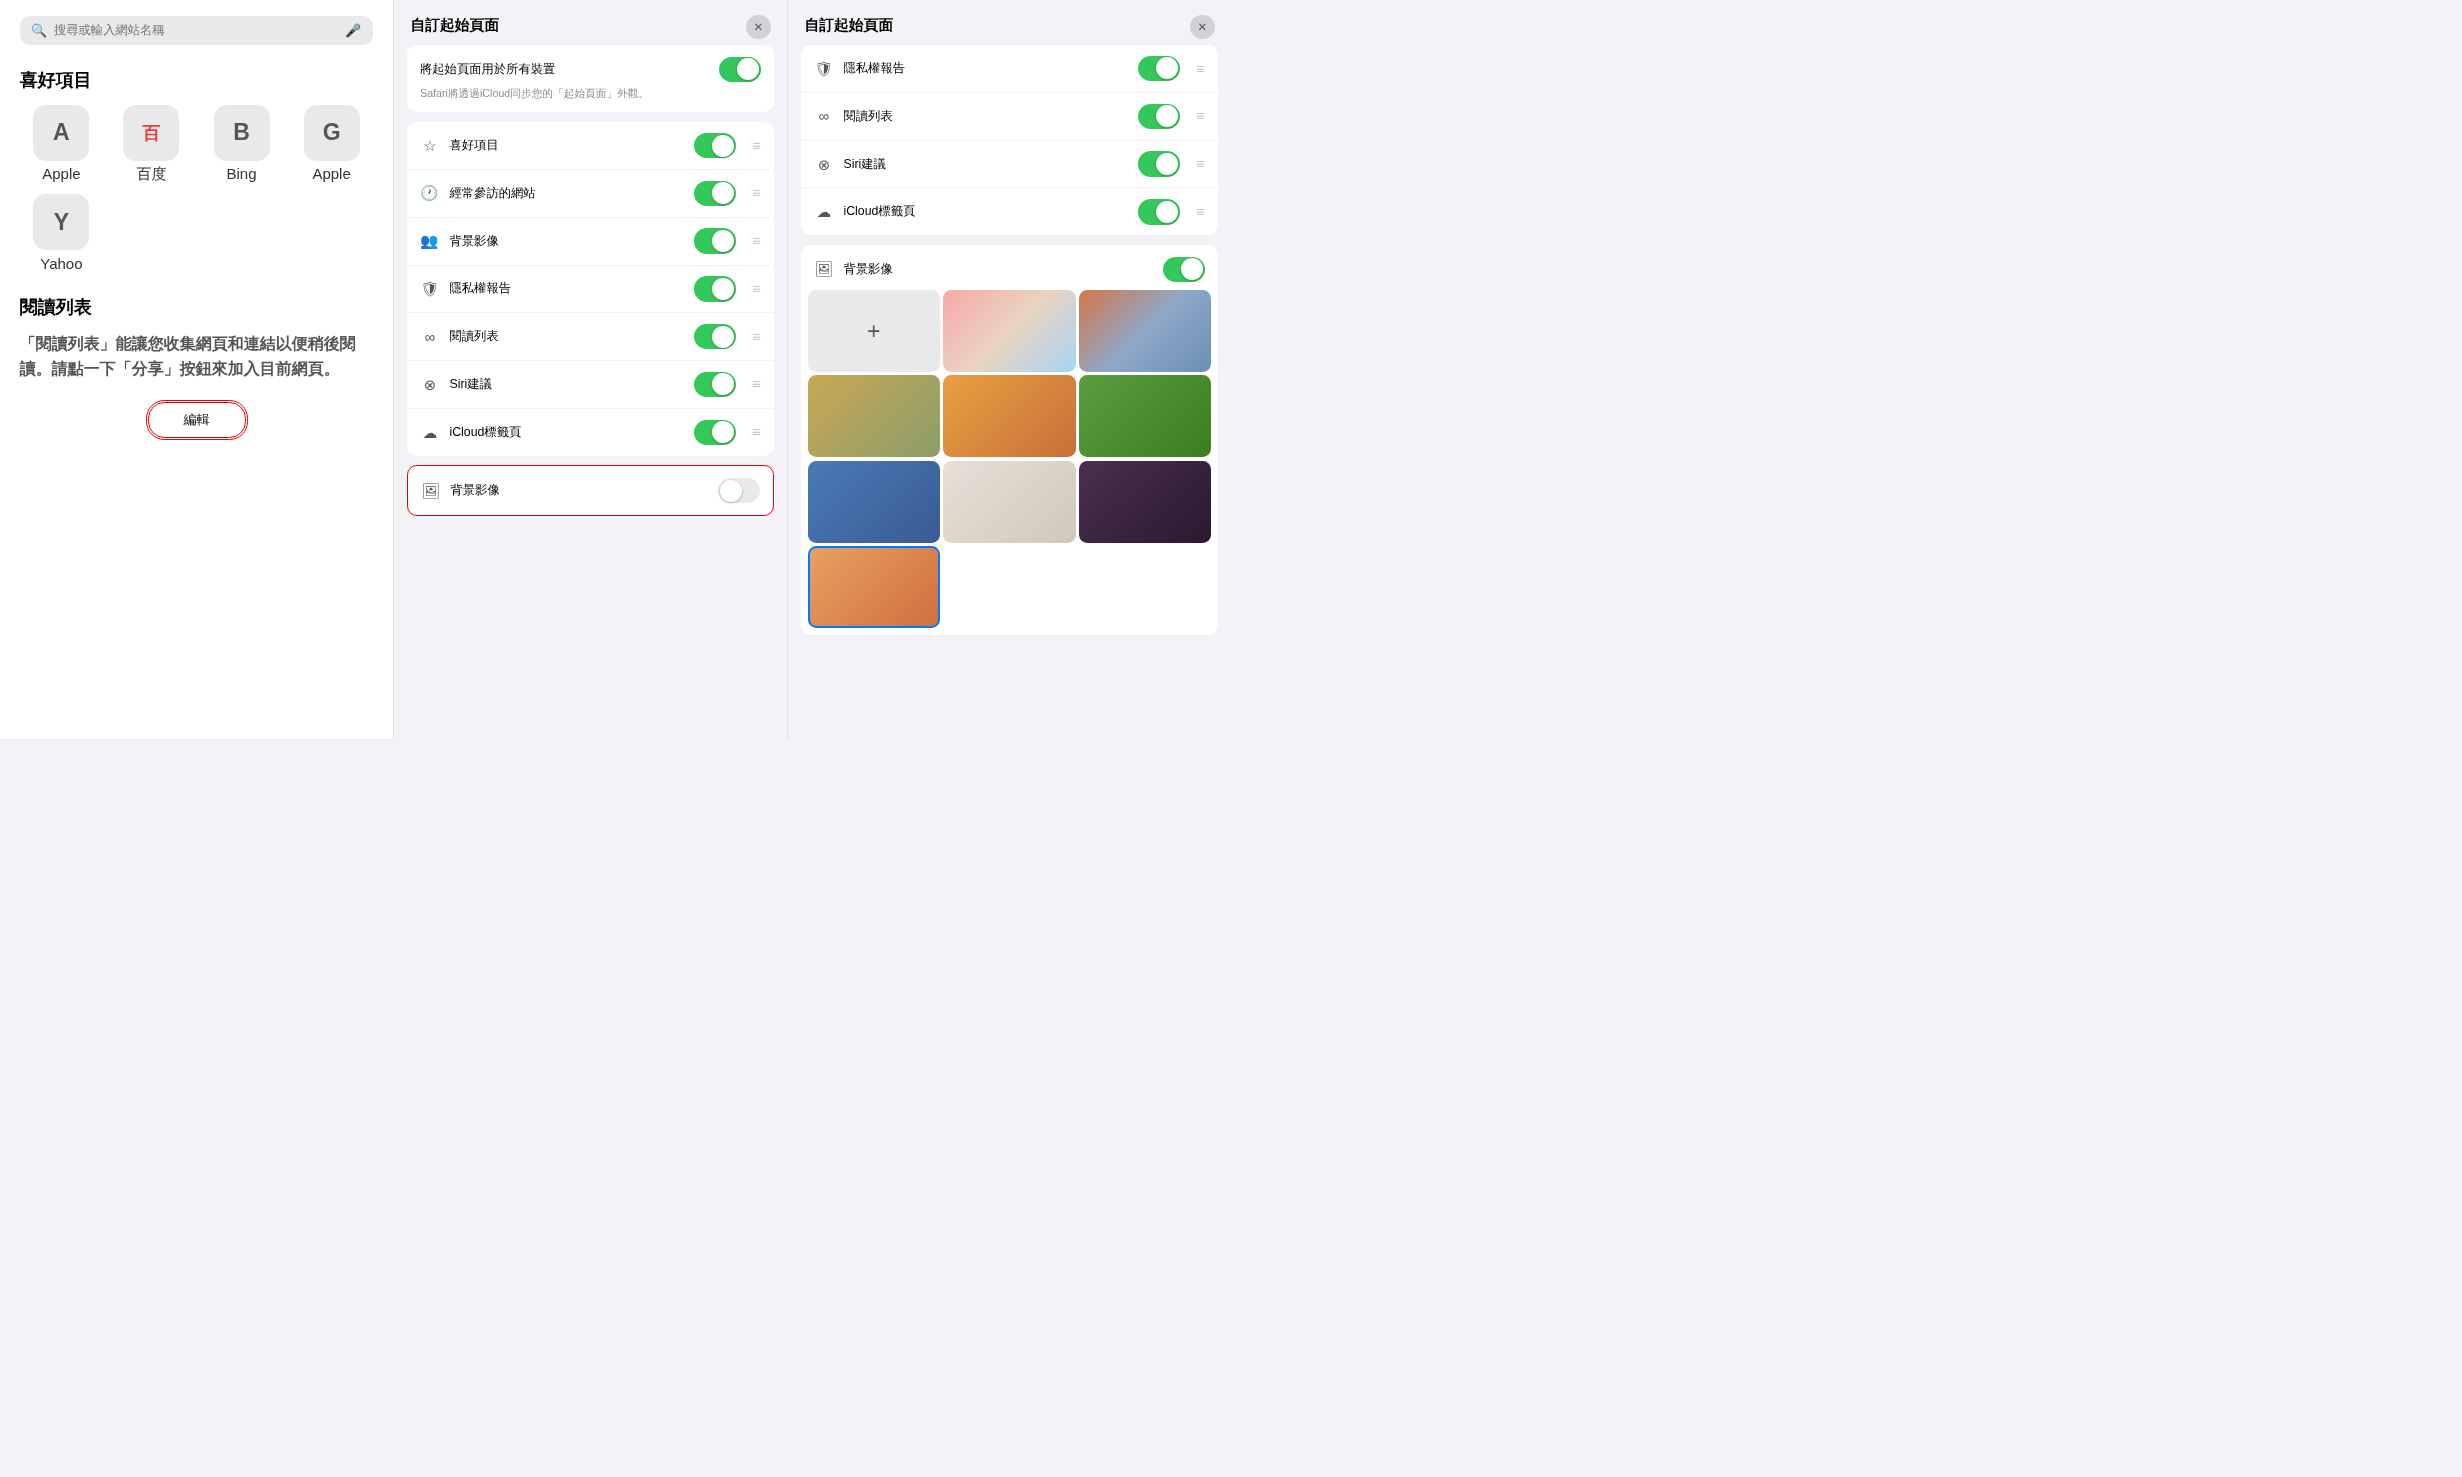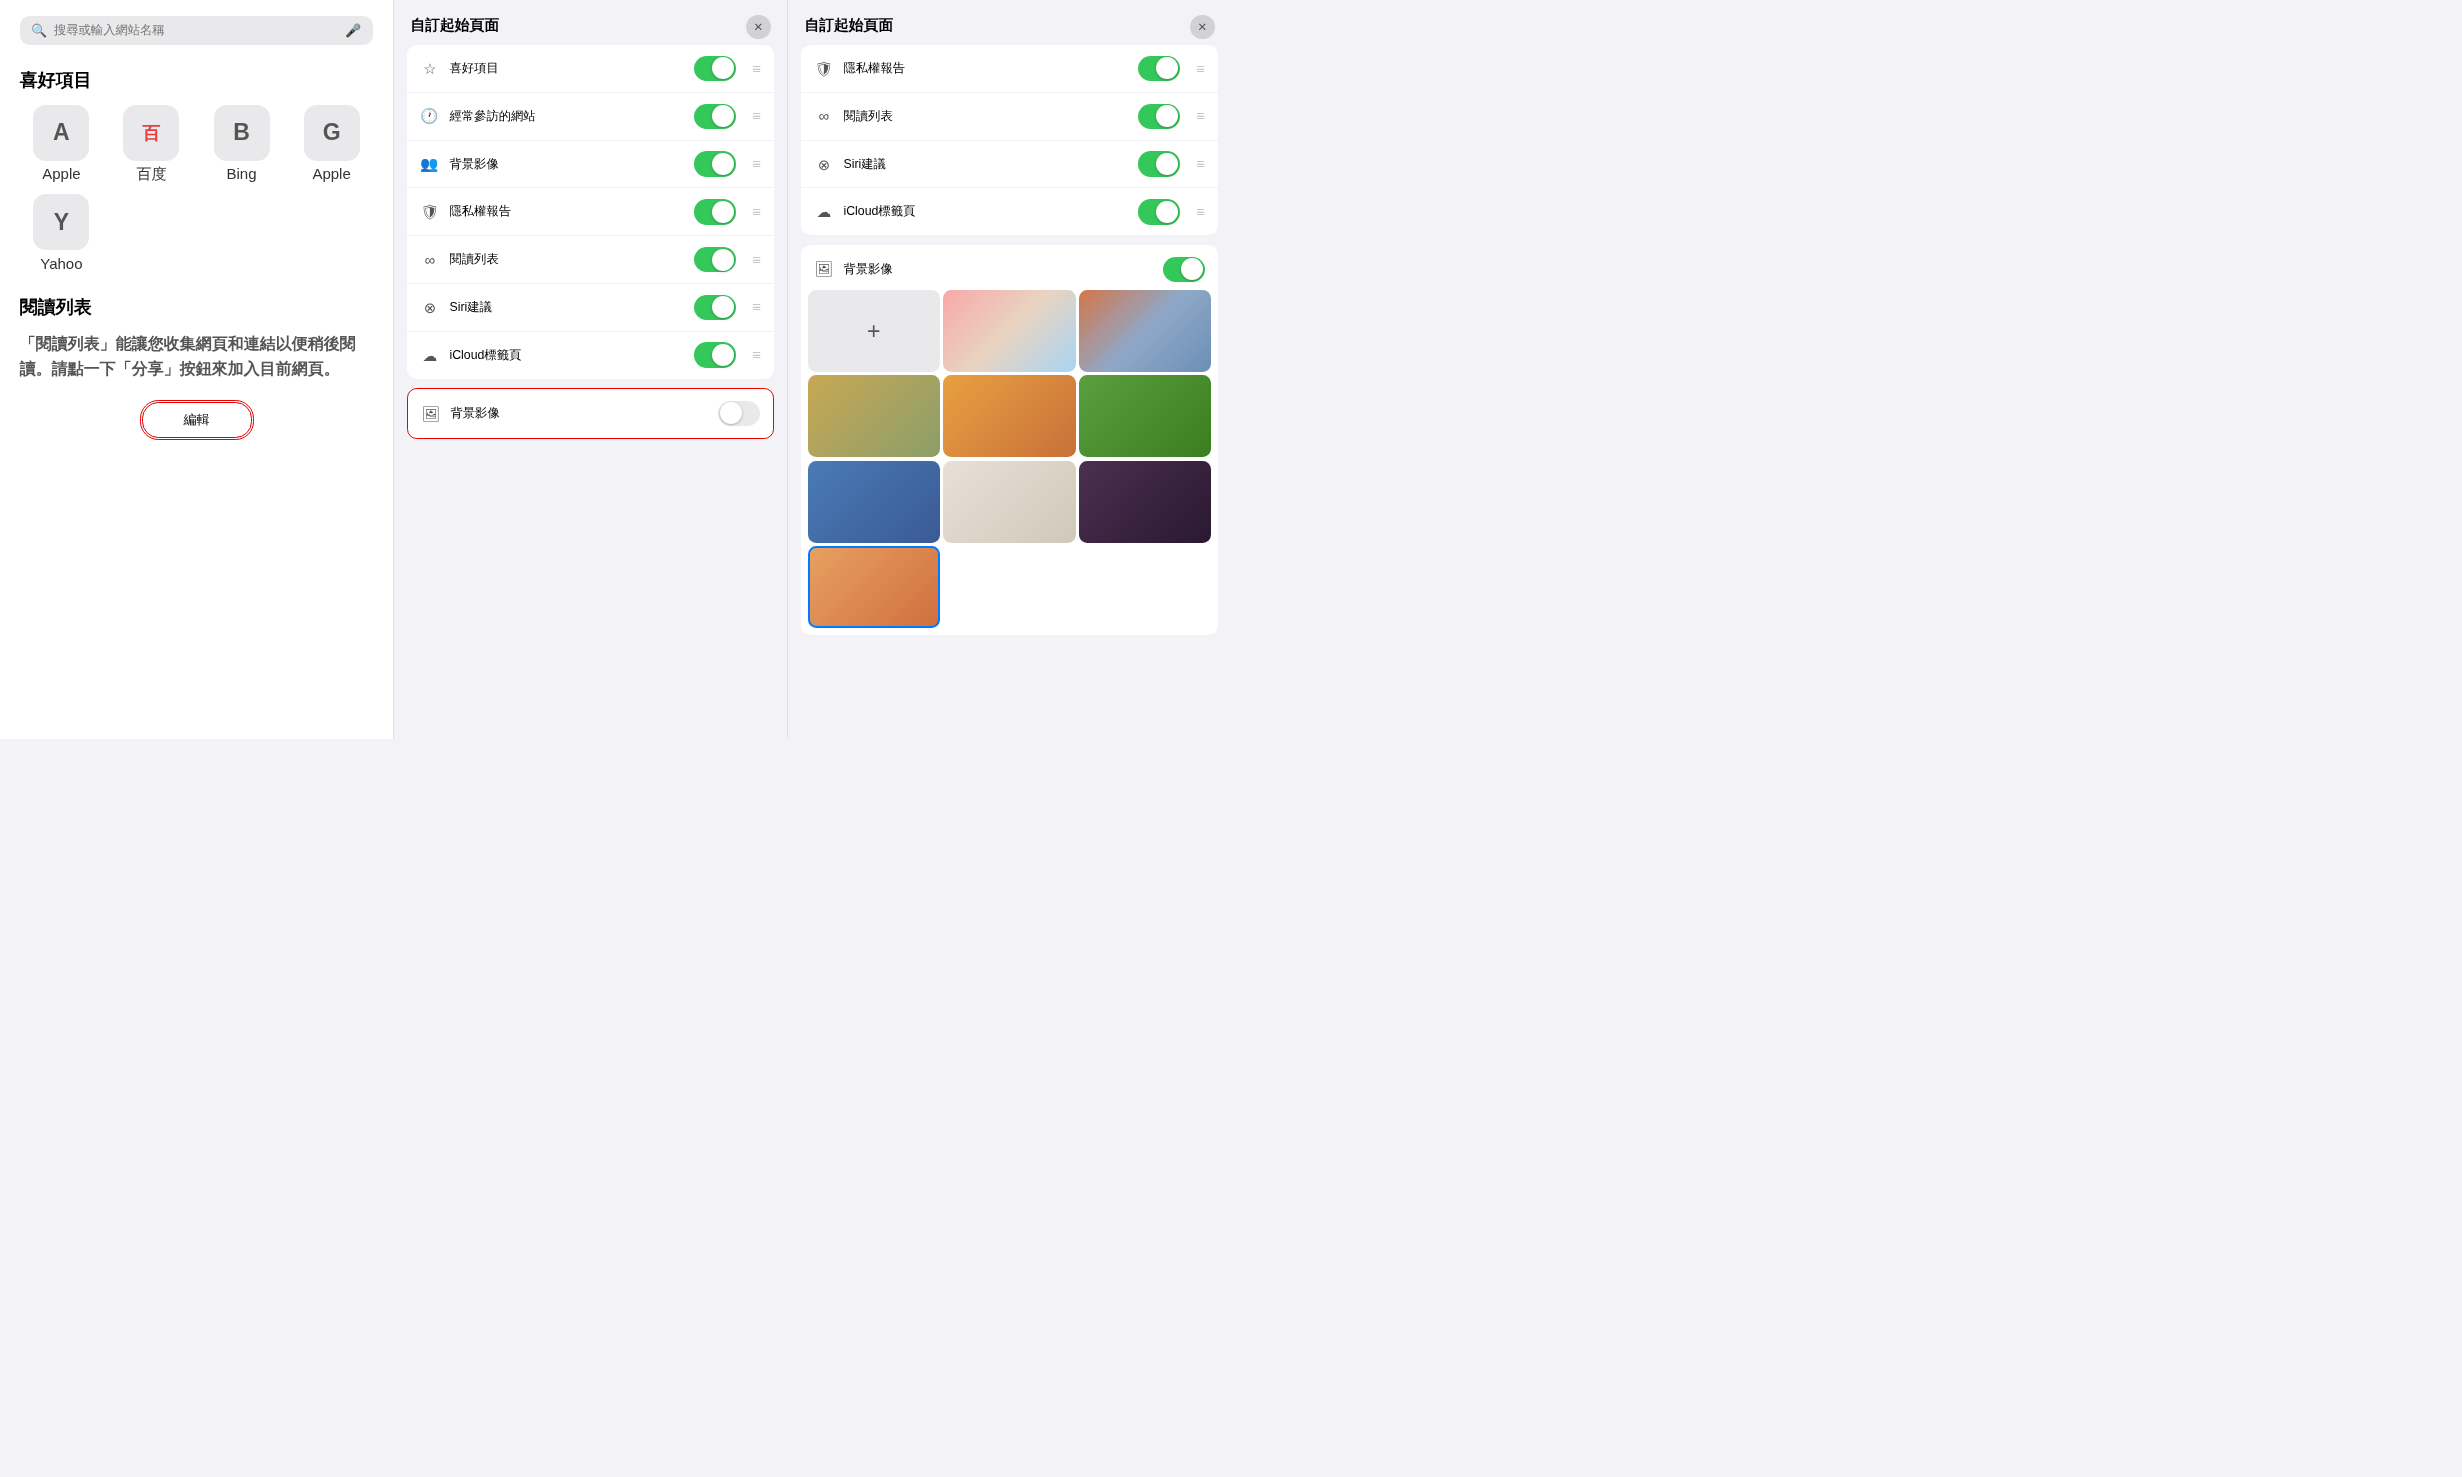--- a/index.html
+++ b/index.html
@@ -105,21 +105,21 @@
 
     .reading-list-desc {
       font-size: 16px;
       color: #555;
       line-height: 1.6;
       margin-bottom: 19.7px;
       font-weight: bold;
     }
 
     .edit-button {
-      width: 110px;
+      width: 98px;
       padding: 8.2px 16.4px;
       border: 1.6px solid #d00;
       border-radius: 16.4px;
       background: transparent;
       font-size: 13px;
       font-weight: 500;
       color: #000;
       cursor: pointer;
       text-align: center;
       align-self: center;
@@ -432,20 +432,27 @@
 </div>
 
 <div class="panel-2">
   <div class="modal-header">
     <span class="modal-title">自訂起始頁面</span>
     <button class="close-btn">✕</button>
   </div>
 
   <div class="modal-body">
 
+    <div class="sync-section">
+      <div class="sync-row">
+        <span class="sync-label">將起始頁面用於所有裝置</span>
+        <div class="toggle"></div>
+      </div>
+      <div class="sync-desc">Safari將透過iCloud同步您的「起始頁面」外觀。</div>
+    </div>
 
     <div class="settings-list">
 
       <div class="settings-item">
         <span class="item-icon">☆</span>
         <span class="item-label">喜好項目</span>
         <div class="toggle"></div>
         <span class="drag-handle">≡</span>
       </div>
 

